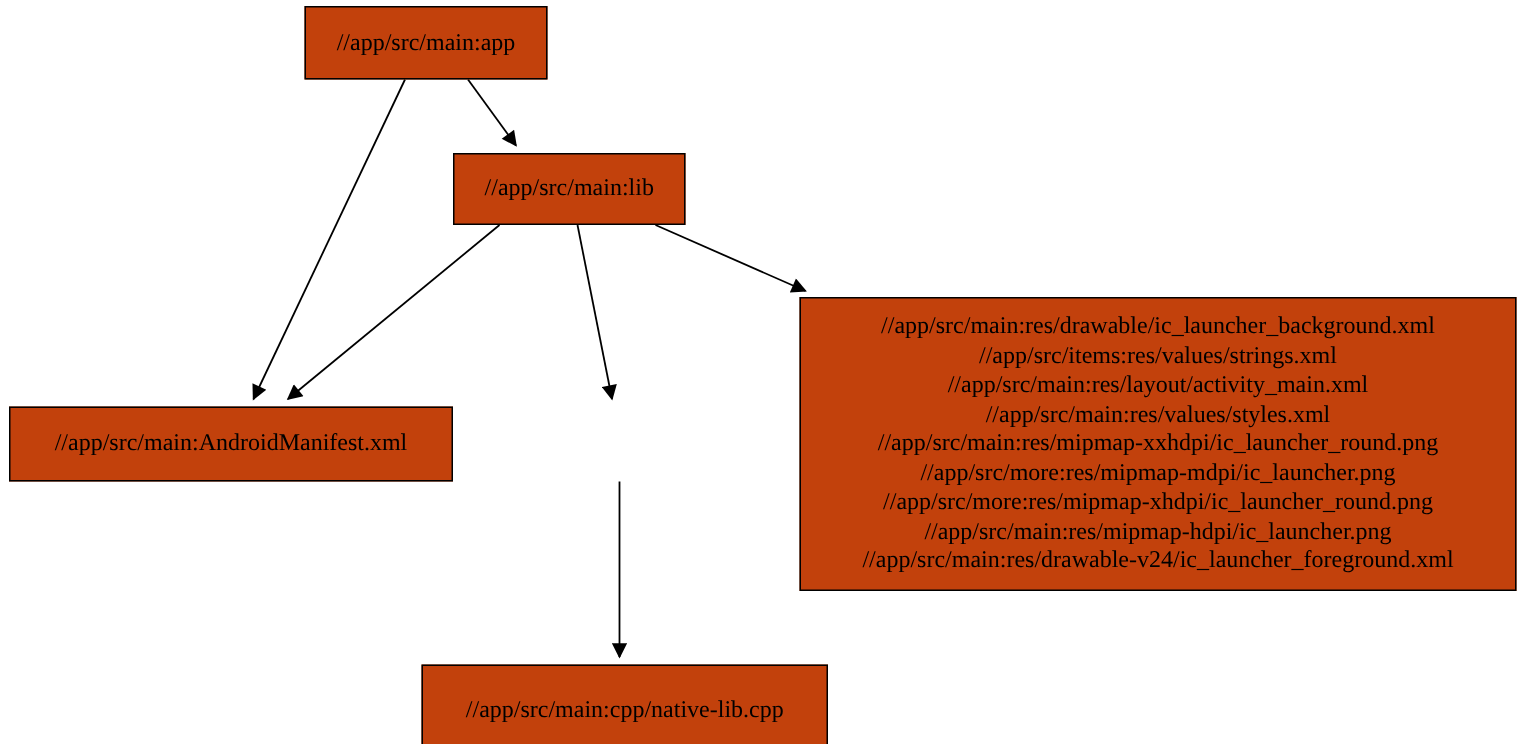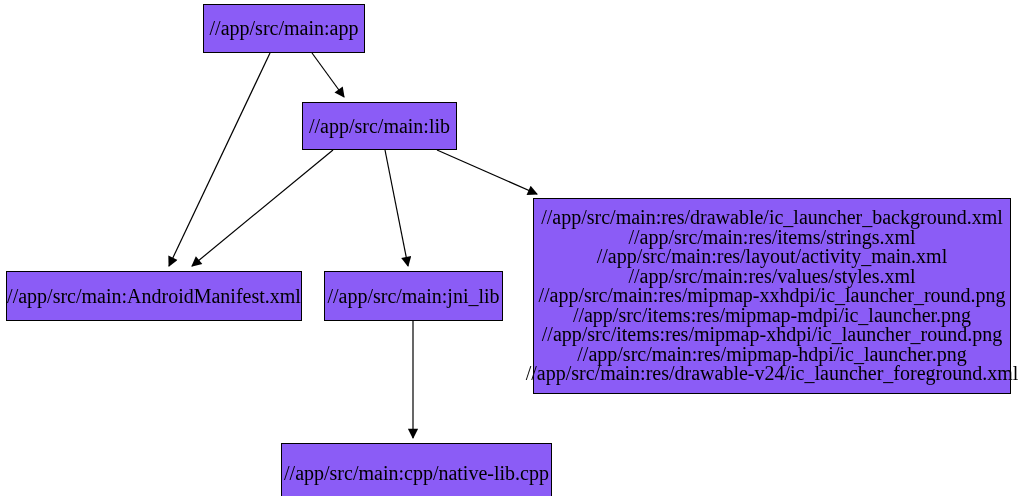--- a/index.html
+++ b/index.html
@@ -23,27 +23,27 @@
     width: 1018px;
     height: 496px;
   }
   #edges line {
     stroke: #000000;
     stroke-width: 1.2;
   }
   .node {
     position: absolute;
     box-sizing: border-box;
-    background: #8b5cf6;
+    background: #c2410c;
     border: 1.5px solid #000000;
     display: flex;
     align-items: center;
     justify-content: center;
     text-align: right;
-    font-size: 20px;
+    font-size: 16px;
     white-space: nowrap;
   }
   .node.multiline {
     flex-direction: column;
     justify-content: center;
     line-height: 19.5px;
   }
   .node.multiline div {
     white-space: nowrap;
   }
@@ -66,29 +66,28 @@
     <line x1="437" y1="150" x2="537" y2="194" marker-end="url(#arrow)"></line>
     <line x1="413" y1="321" x2="413" y2="438" marker-end="url(#arrow)"></line>
   </svg>
 
   <div class="node" style="left:203px; top:4px; width:162px; height:49px;">//app/src/main:app</div>
 
   <div class="node" style="left:6px; top:271px; width:296px; height:50px;">//app/src/main:AndroidManifest.xml</div>
 
   <div class="node" style="left:302px; top:102px; width:155px; height:48px;">//app/src/main:lib</div>
 
-  <div class="node" style="left:324px; top:271px; width:179px; height:50px;">//app/src/main:jni_lib</div>
 
   <div class="node multiline" style="left:533px; top:198px; width:478px; height:196px;">
     <div>//app/src/main:res/drawable/ic_launcher_background.xml</div>
-    <div>//app/src/main:res/items/strings.xml</div>
+    <div>//app/src/items:res/values/strings.xml</div>
     <div>//app/src/main:res/layout/activity_main.xml</div>
     <div>//app/src/main:res/values/styles.xml</div>
     <div>//app/src/main:res/mipmap-xxhdpi/ic_launcher_round.png</div>
-    <div>//app/src/items:res/mipmap-mdpi/ic_launcher.png</div>
-    <div>//app/src/items:res/mipmap-xhdpi/ic_launcher_round.png</div>
+    <div>//app/src/more:res/mipmap-mdpi/ic_launcher.png</div>
+    <div>//app/src/more:res/mipmap-xhdpi/ic_launcher_round.png</div>
     <div>//app/src/main:res/mipmap-hdpi/ic_launcher.png</div>
     <div>//app/src/main:res/drawable-v24/ic_launcher_foreground.xml</div>
   </div>
 
   <div class="node" style="left:281px; top:443px; width:271px; height:61px;">//app/src/main:cpp/native-lib.cpp</div>
 
 </div>
 
 </body></html>

